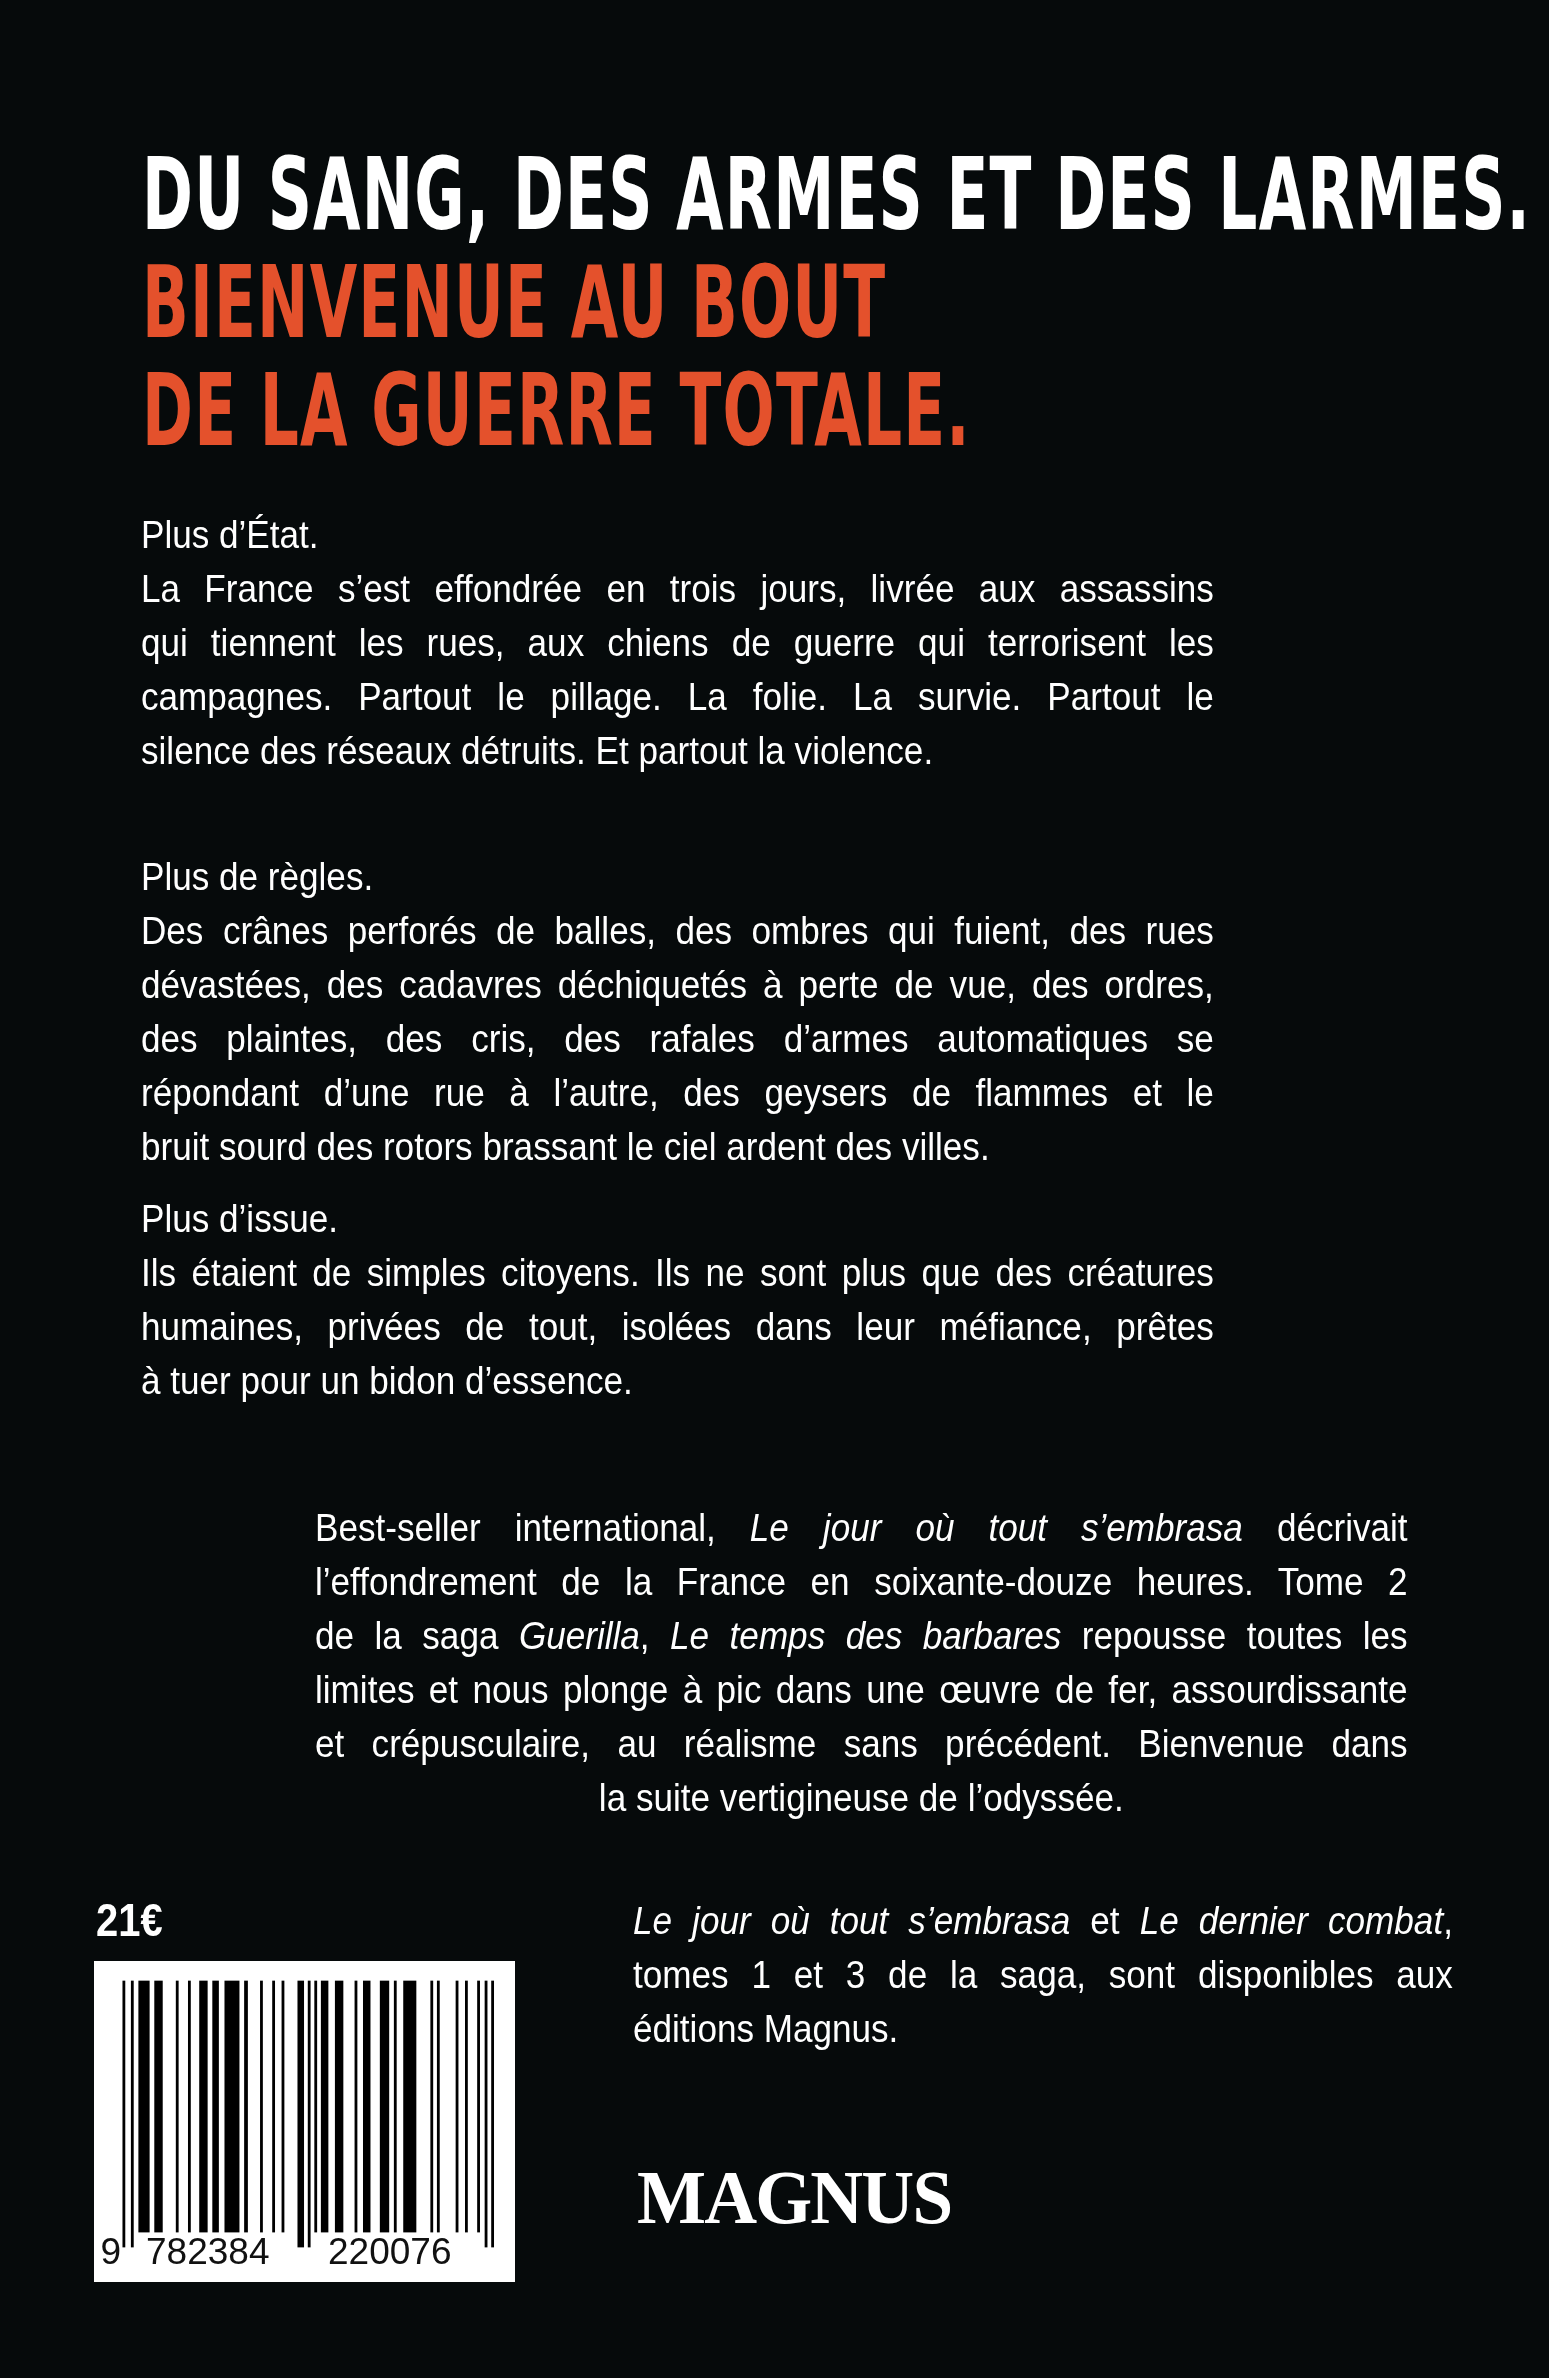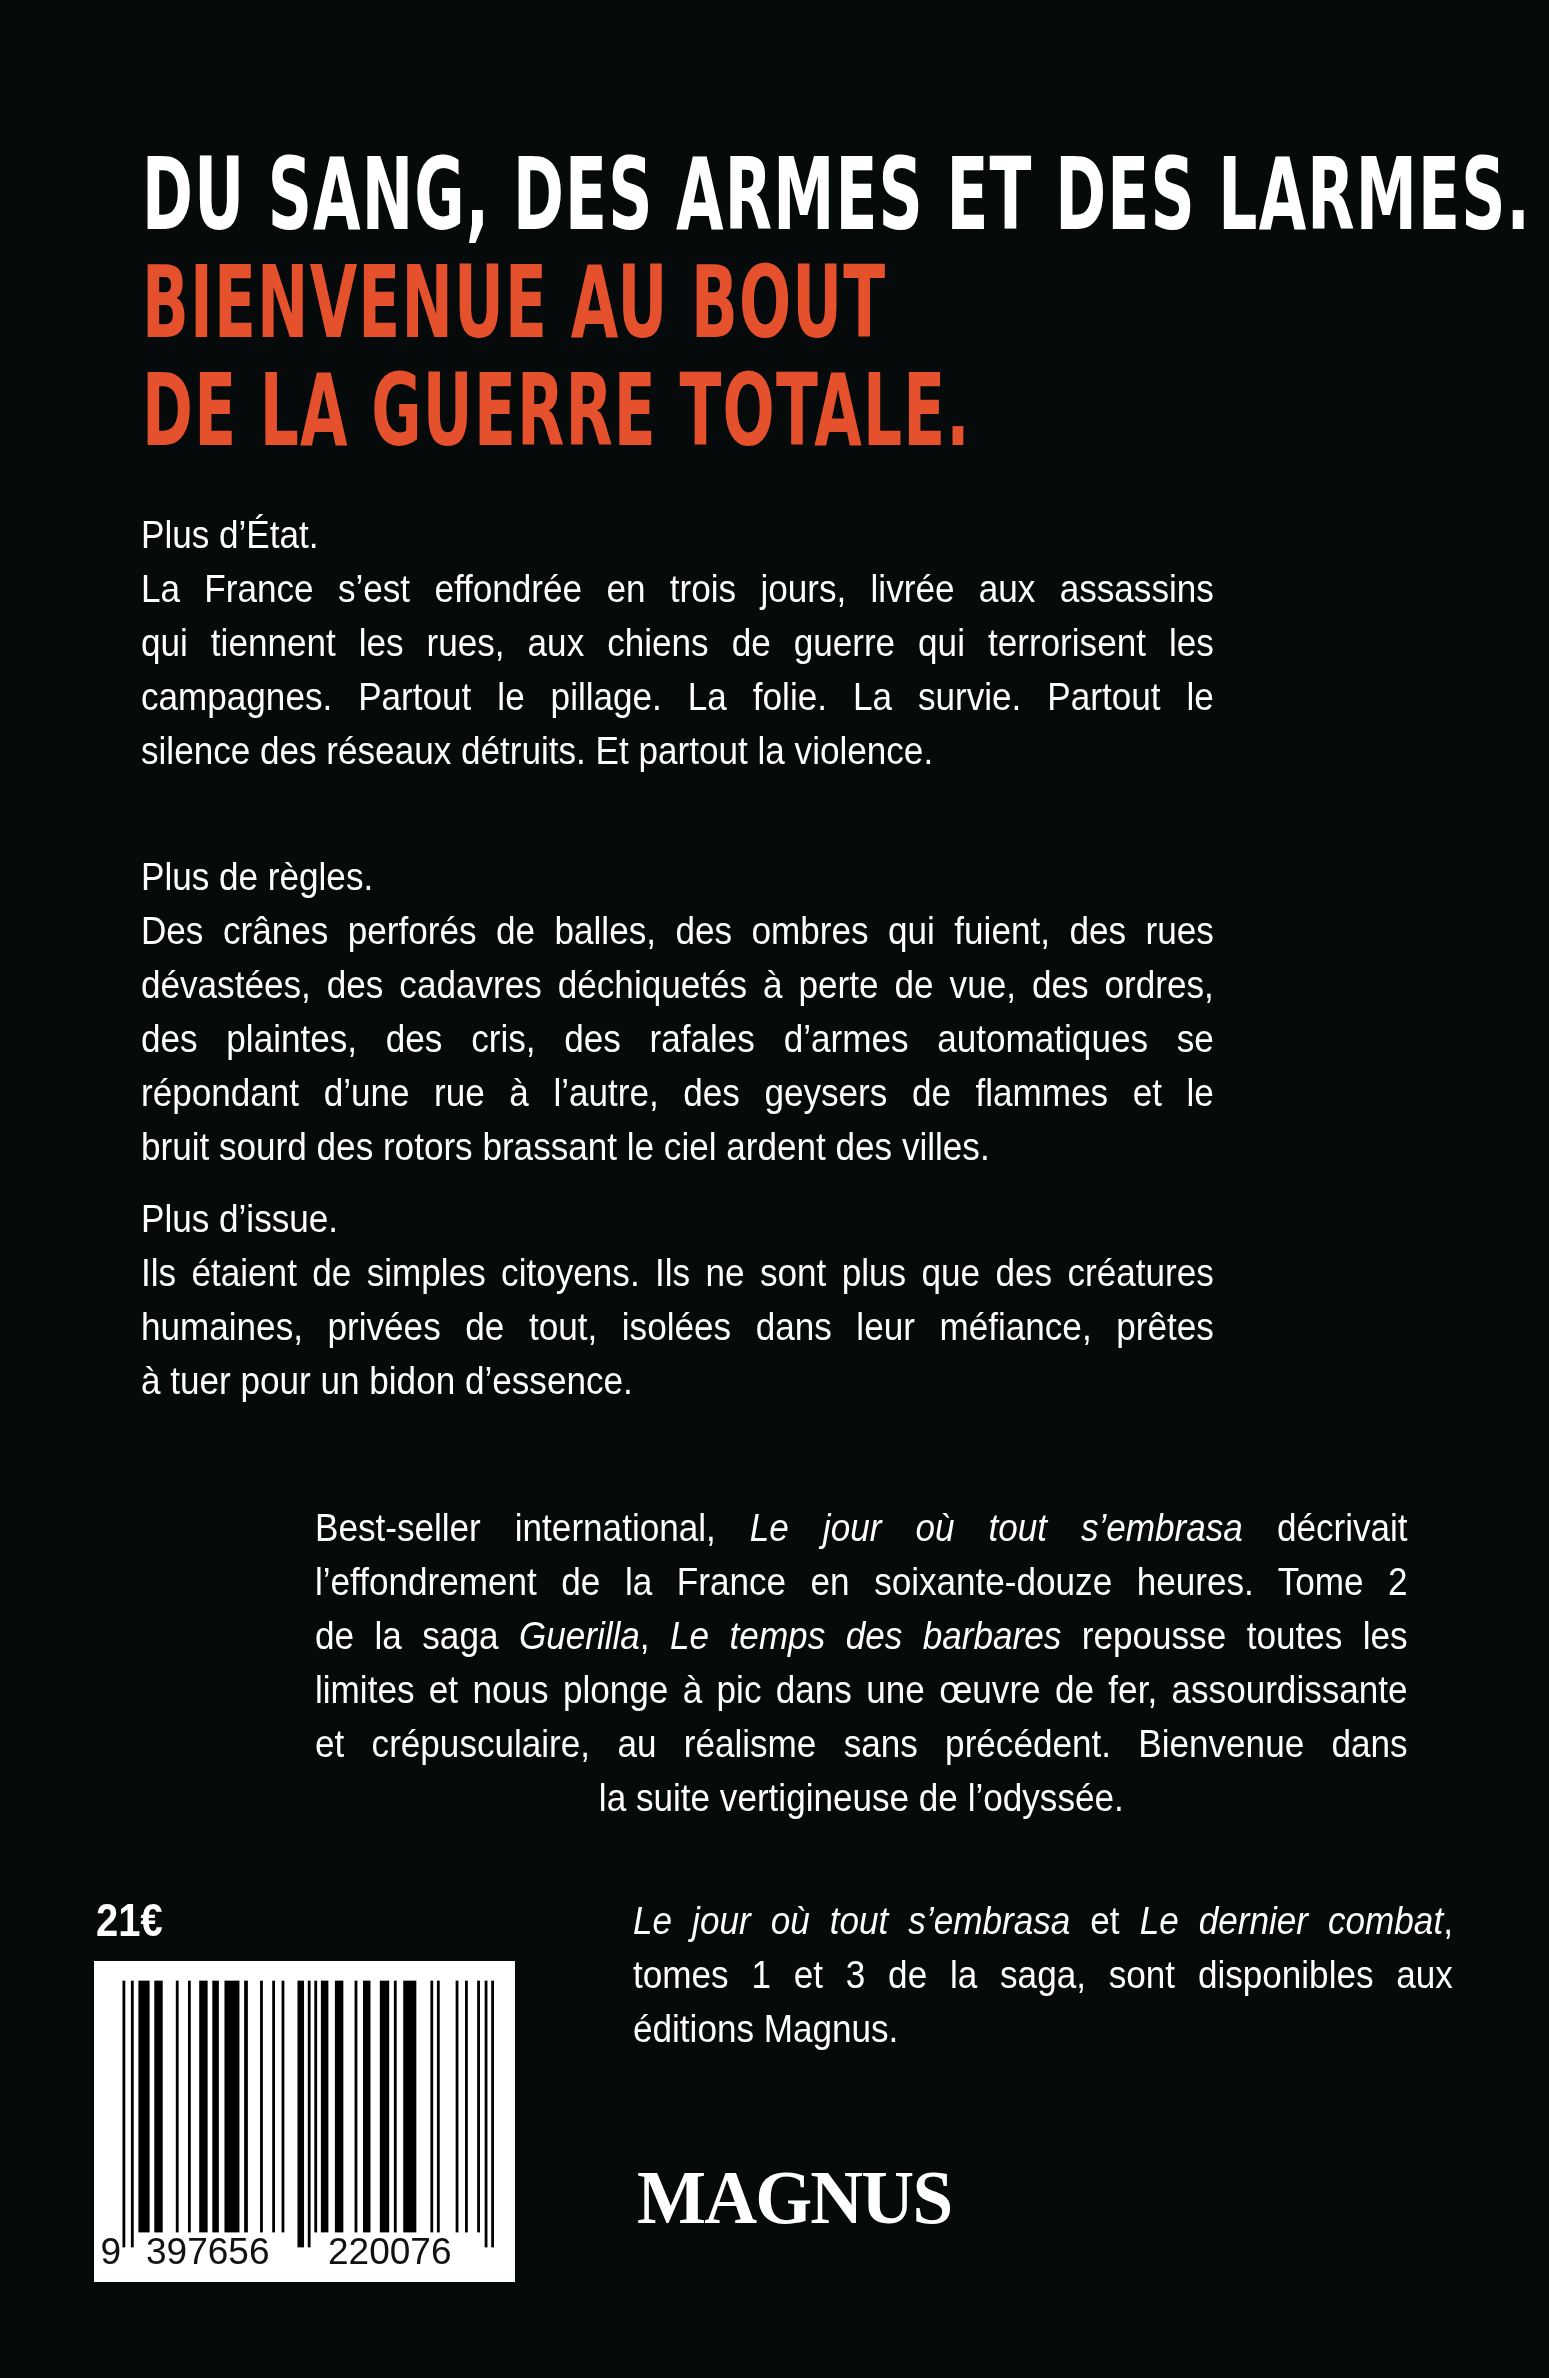--- a/index.html
+++ b/index.html
@@ -157,18 +157,18 @@
       <rect x="366" y="21" width="3" height="269"></rect>
       <rect x="386" y="21" width="3" height="269"></rect>
       <rect x="396" y="21" width="3" height="269"></rect>
       <rect x="409" y="21" width="3" height="269"></rect>
 
       <rect x="417" y="21" width="3" height="285"></rect>
       <rect x="424" y="21" width="3" height="285"></rect>
     </g>
   </svg>
   <span class="bc-digit" style="left:6.6px;">9</span>
-  <span class="bc-digit" style="left:52px;">397656</span>
+  <span class="bc-digit" style="left:52px;">782384</span>
   <span class="bc-digit" style="left:234px;">220076</span>
 </div>
 
 <div class="abs publisher">MAGNUS</div>
 
 
 </body></html>

